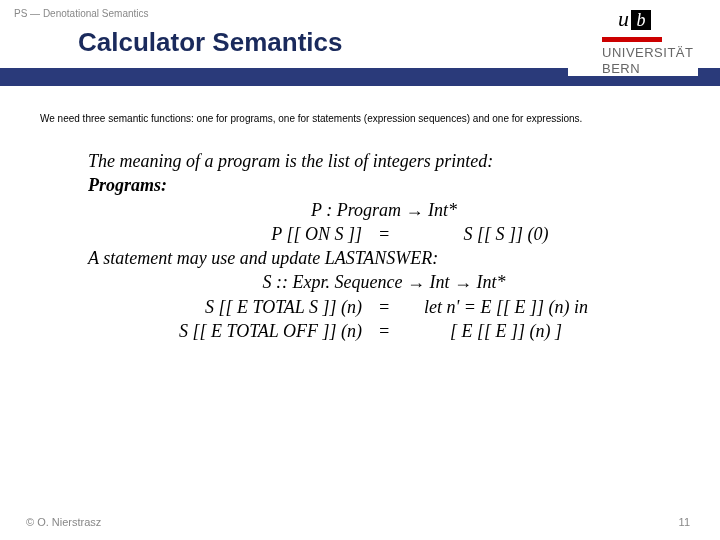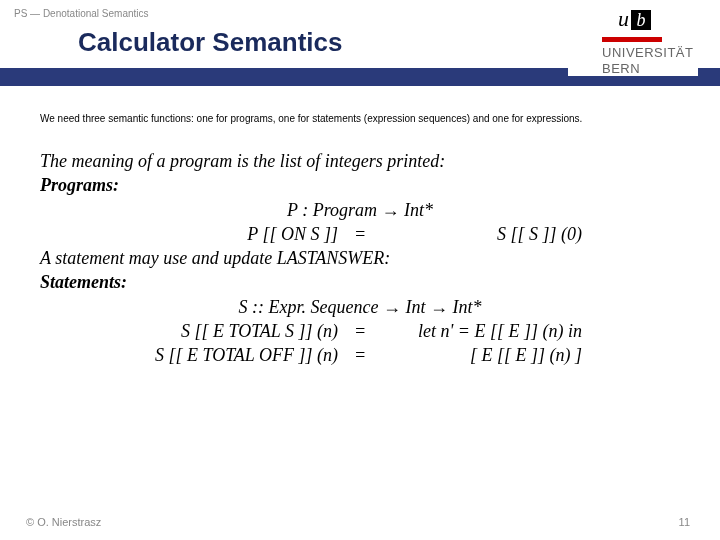--- a/index.html
+++ b/index.html
@@ -75,33 +75,34 @@
     color: #000;
     line-height: 1.3;
     margin-bottom: 24px;
   }
   .sem-block {
     font-style: italic;
     font-family: "Times New Roman", Times, serif;
     font-size: 18px;
     color: #000;
     line-height: 1.35;
+    margin-left: 48px;
   }
   .sem-block .sig, .sem-block .eq {
     font-style: italic;
   }
   .bold { font-weight: bold; }
   .sig { text-align: center; }
   .eq-row {
     display: flex;
     justify-content: center;
   }
   .eq-left { text-align: right; padding-right: 10px; min-width: 210px;}
   .eq-mid { text-align: center; width: 24px;}
-  .eq-right { text-align: right; padding-left: 10px; min-width: 210px;}
+  .eq-right { text-align: center; padding-left: 10px; min-width: 210px;}
   .last-row .eq-left { min-width: 210px;}
   .footer {
     position: absolute;
     bottom: 12px;
     left: 26px;
     right: 30px;
     display: flex;
     justify-content: space-between;
     font-size: 11px;
     color: #888;
@@ -133,21 +134,20 @@
   <div class="sem-block">
     <div>The meaning of a program is the list of integers printed:</div>
     <div class="bold">Programs:</div>
     <div class="sig">P : Program → Int*</div>
     <div class="eq-row">
       <div class="eq-left">P [[ ON S ]]</div>
       <div class="eq-mid">=</div>
       <div class="eq-right">S [[ S ]] (0)</div>
     </div>
     <div>A statement may use and update LASTANSWER:</div>
-    <div class="bold">Statements:</div>
     <div class="sig">S :: Expr. Sequence → Int → Int*</div>
     <div class="eq-row">
       <div class="eq-left">S [[ E TOTAL S ]] (n)</div>
       <div class="eq-mid">=</div>
       <div class="eq-right">
         <div>let n' = E [[ E ]] (n) in</div>
       </div>
     </div>
     <div class="eq-row last-row">
       <div class="eq-left">S [[ E TOTAL OFF ]] (n)</div>

